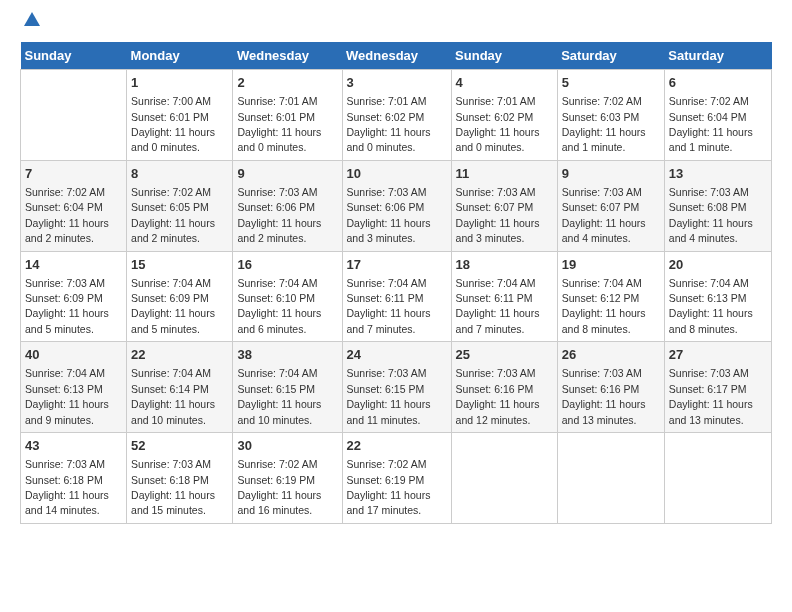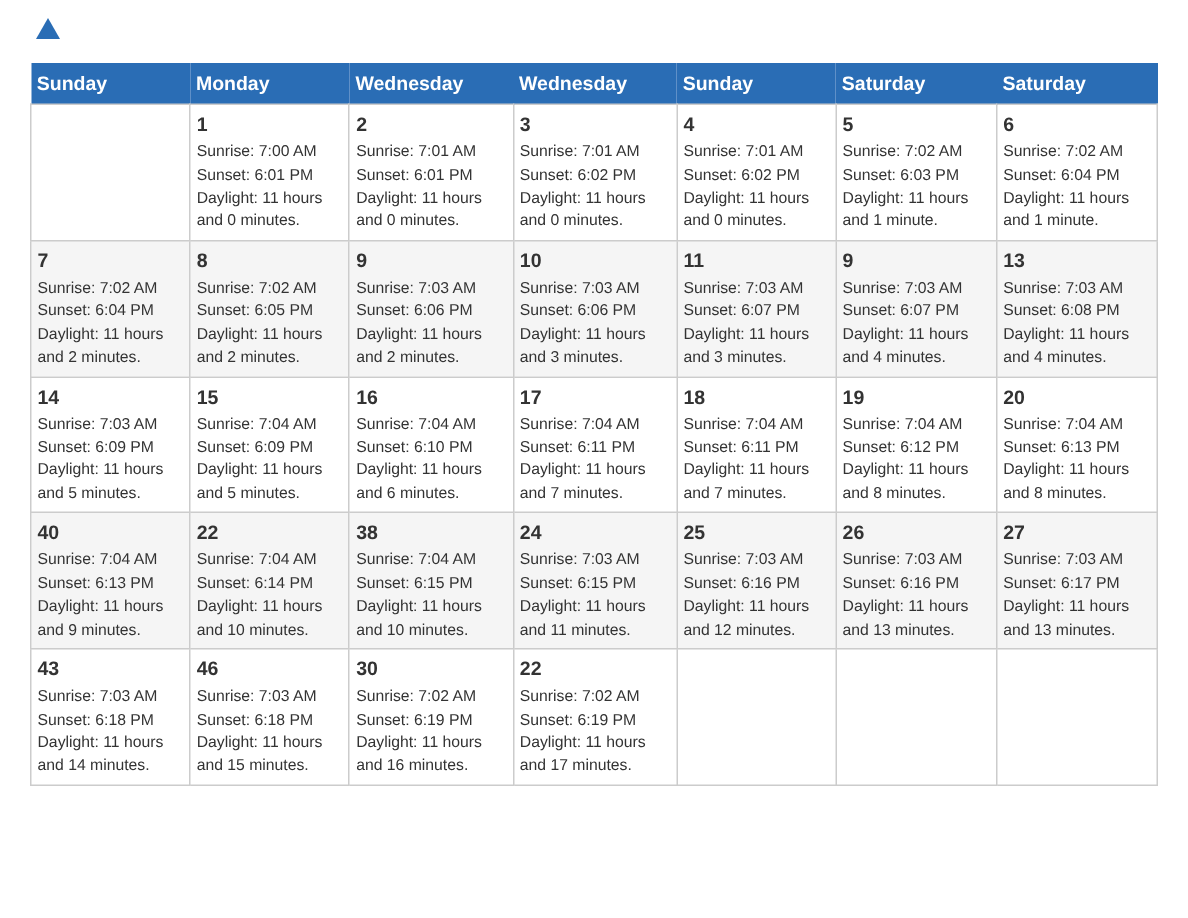--- a/index.html
+++ b/index.html
@@ -251,21 +251,21 @@
           <td><span class="day-num">27</span><span class="day-info" style="white-space: pre-line;">Sunrise: 7:03 AM
 Sunset: 6:17 PM
 Daylight: 11 hours
 and 13 minutes.</span></td>
         </tr>
         <tr>
           <td><span class="day-num">43</span><span class="day-info" style="white-space: pre-line;">Sunrise: 7:03 AM
 Sunset: 6:18 PM
 Daylight: 11 hours
 and 14 minutes.</span></td>
-          <td><span class="day-num">46</span><span class="day-info" style="white-space: pre-line;">Sunrise: 7:03 AM
+          <td><span class="day-num">52</span><span class="day-info" style="white-space: pre-line;">Sunrise: 7:03 AM
 Sunset: 6:18 PM
 Daylight: 11 hours
 and 15 minutes.</span></td>
           <td><span class="day-num">30</span><span class="day-info" style="white-space: pre-line;">Sunrise: 7:02 AM
 Sunset: 6:19 PM
 Daylight: 11 hours
 and 16 minutes.</span></td>
           <td><span class="day-num">22</span><span class="day-info" style="white-space: pre-line;">Sunrise: 7:02 AM
 Sunset: 6:19 PM
 Daylight: 11 hours

